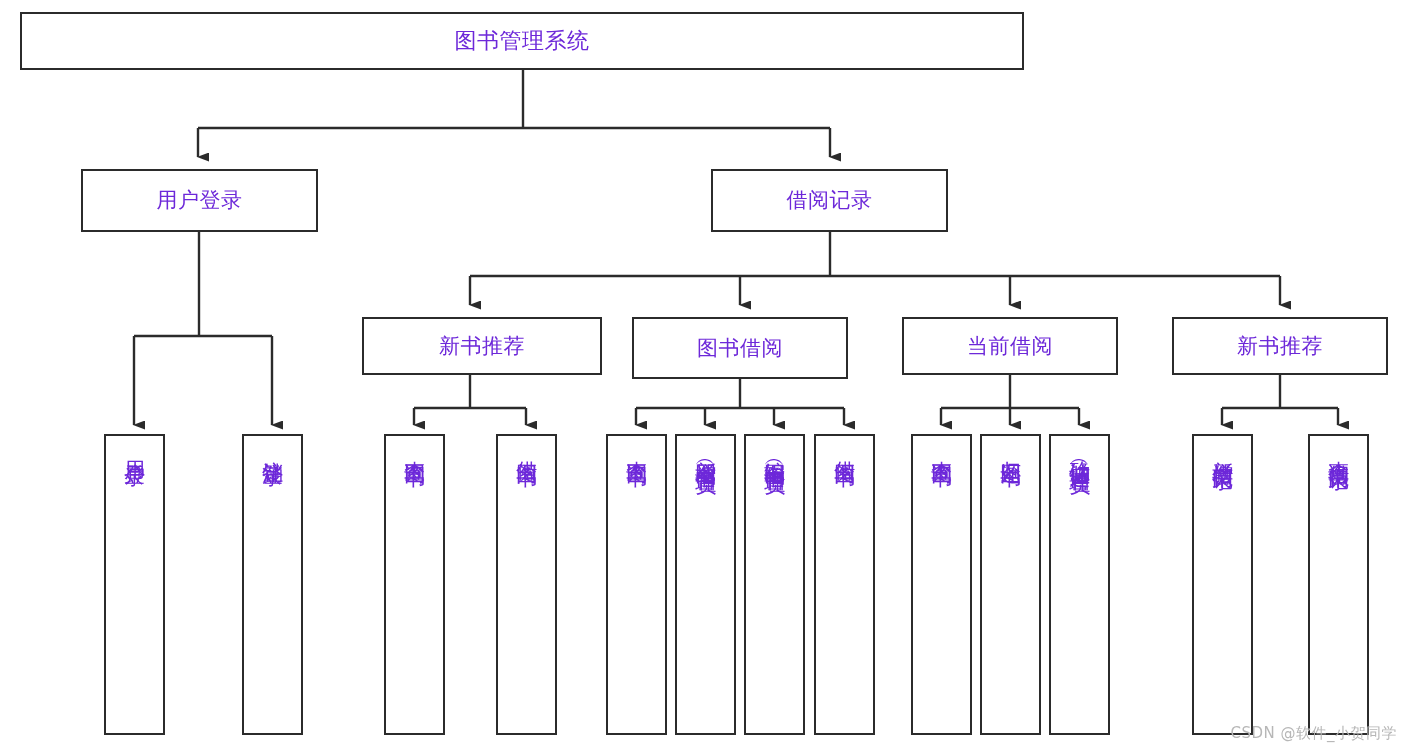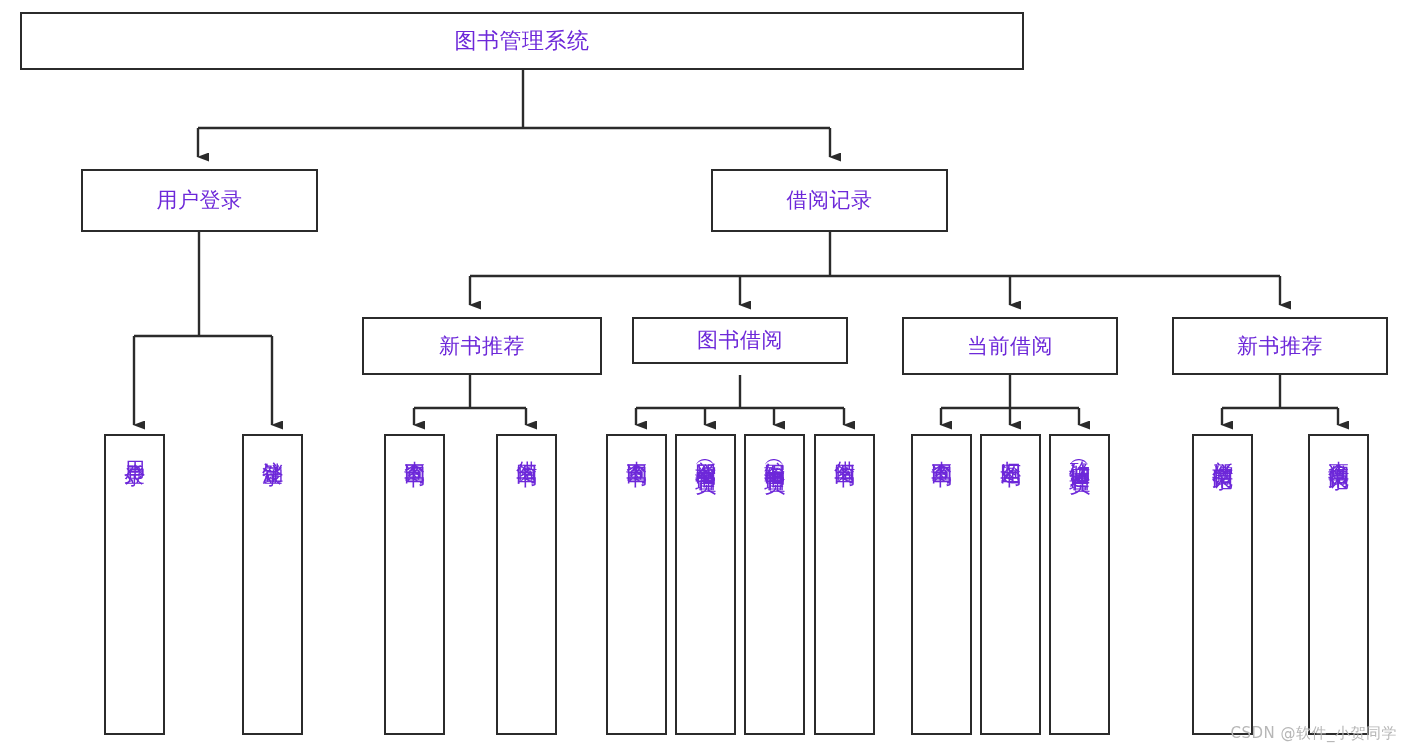--- a/index.html
+++ b/index.html
@@ -132,21 +132,21 @@
   <div class="node horiz" style="left:81px; top:169px; width:237px; height:63px;">
     <span class="label">用户登录</span>
   </div>
   <div class="node horiz" style="left:711px; top:169px; width:237px; height:63px;">
     <span class="label">借阅记录</span>
   </div>
 
   <div class="node horiz" style="left:362px; top:317px; width:240px; height:58px;">
     <span class="label">新书推荐</span>
   </div>
-  <div class="node horiz" style="left:632px; top:317px; width:216px; height:47px;">
+  <div class="node horiz" style="left:632px; top:317px; width:216px; height:62px;">
     <span class="label">图书借阅</span>
   </div>
   <div class="node horiz" style="left:902px; top:317px; width:216px; height:58px;">
     <span class="label">当前借阅</span>
   </div>
   <div class="node horiz" style="left:1172px; top:317px; width:216px; height:58px;">
     <span class="label">新书推荐</span>
   </div>
 
   <div class="node vert" style="left:104px; top:434px; width:61px; height:301px;">

